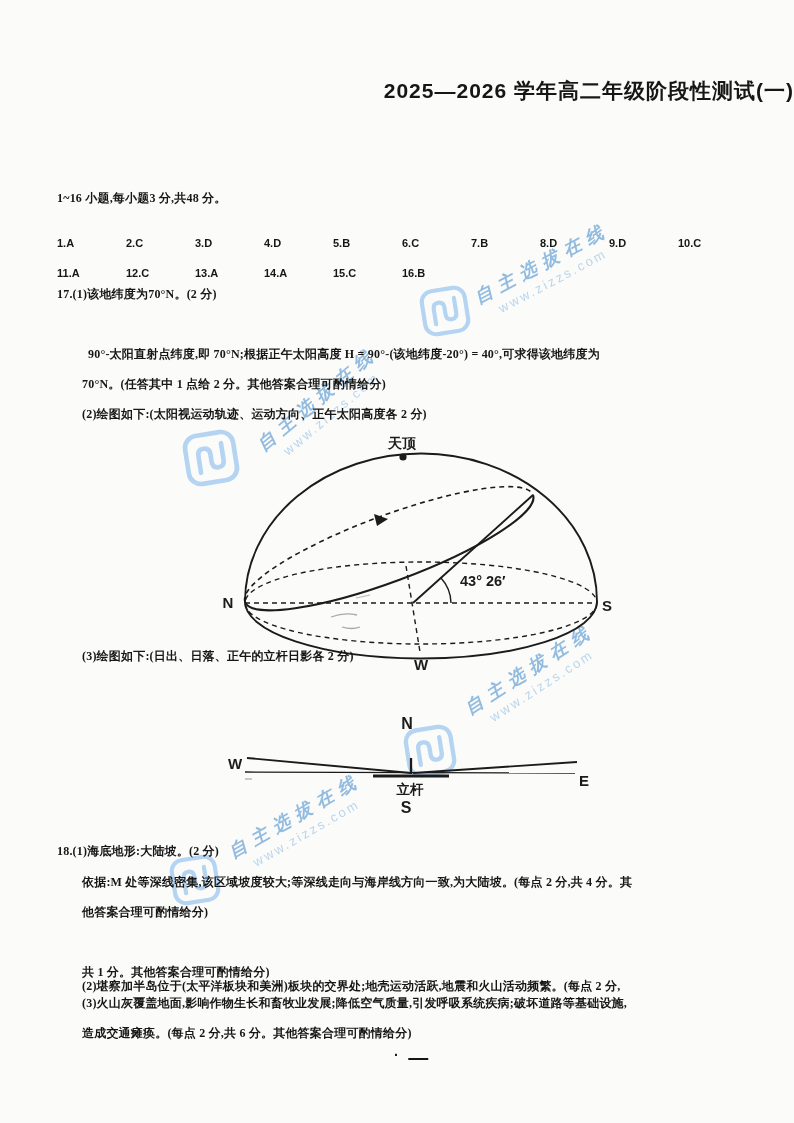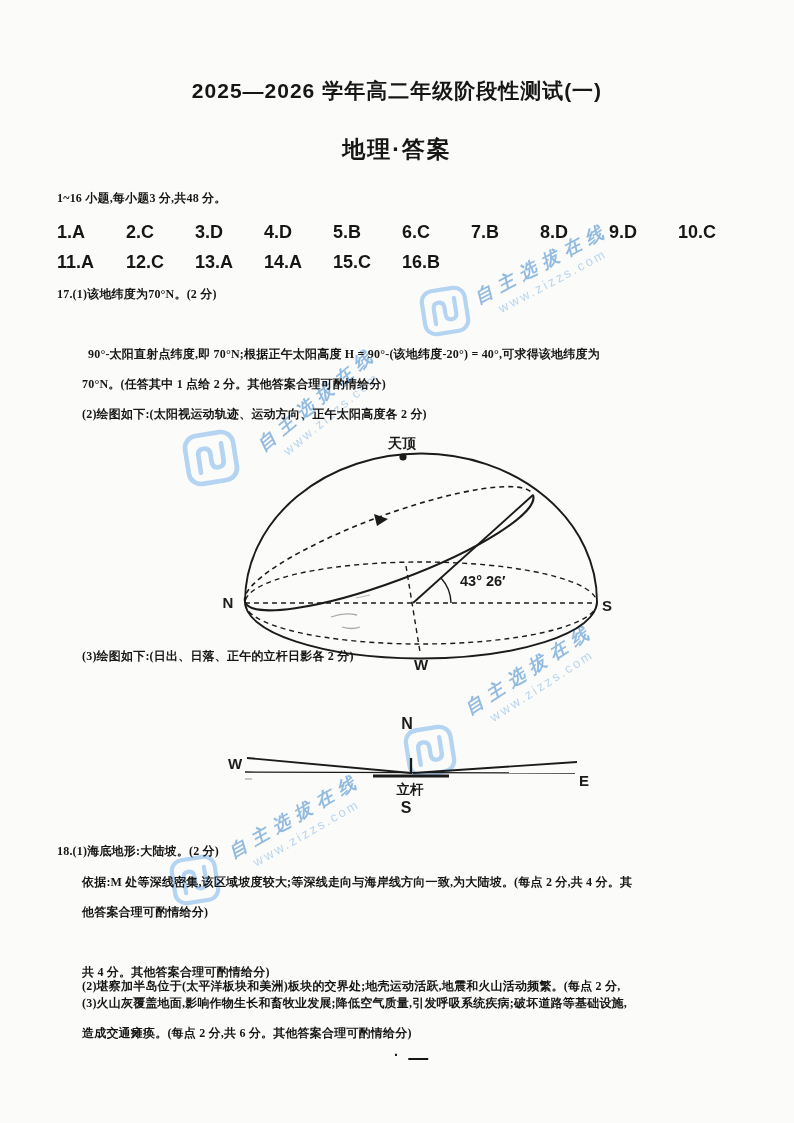--- a/index.html
+++ b/index.html
@@ -2,25 +2,25 @@
 <html><head>
 <meta charset="utf-8">
 <style>
   html,body{margin:0;padding:0;background:#e8e8e8;}
   .page{
     position:relative;width:794px;height:1123px;margin:0 auto;
     background:#fbfbf9;overflow:hidden;color:#161616;
     font-family:"Liberation Sans","DejaVu Sans",sans-serif;
   }
   .abs{position:absolute;white-space:nowrap;}
-  .title{width:100%;text-align:center;font-weight:700;font-size:21px;letter-spacing:1px;}
+  .title{width:100%;text-align:right;font-weight:700;font-size:21px;letter-spacing:1px;}
   .subtitle{width:100%;text-align:center;font-weight:700;font-size:23px;letter-spacing:2px;}
   .body-line{font-weight:700;font-size:12px;letter-spacing:.2px;font-family:Liberation Serif, serif;}
   .ans-row{position:absolute;left:57px;display:grid;grid-template-columns:repeat(10,69px);
-    font-weight:700;font-size:18px;}
+    font-weight:700;font-size:11px;margin-top:15px;}
   .ans-row span{white-space:nowrap;}
   svg text{font-family:"Liberation Sans","DejaVu Sans",sans-serif;}
   
   .wm-tile{position:absolute;transform-origin:left top;pointer-events:none;}
   .wm-cn{font-size:18px;font-weight:700;font-style:italic;letter-spacing:7px;opacity:.75;}
   .wm-url{font-size:13px;font-weight:400;letter-spacing:2.5px;opacity:.85;margin:1px 0 0 16px;}
   .wm-logo{position:absolute;pointer-events:none;opacity:.8;}
   .wm-logo svg{display:block;width:100%;height:100%;}
   .footer-mark{position:absolute;font-weight:700;font-size:20px;letter-spacing:2px;}
   .footer-mark .dot{font-size:14px;vertical-align:4px;}
@@ -66,21 +66,20 @@
   <div class="wm-tile" style="left:460px;top:700px;transform:rotate(-33deg);">
     <div class="wm-cn" style="color:#6fa6d8;">自主选拔在线</div>
     <div class="wm-url" style="color:#aecfec;">www.zizzs.com</div>
   </div>
   <div class="wm-tile" style="left:224px;top:843px;transform:rotate(-30deg);">
     <div class="wm-cn" style="color:#6fa6d8;">自主选拔在线</div>
     <div class="wm-url" style="color:#aecfec;">www.zizzs.com</div>
   </div>
 
   <div class="abs title" style="top:77px;left:0;">2025—2026 学年高二年级阶段性测试(一)</div>
-  <div class="abs subtitle" style="top:134px;left:0;">地理·答案</div>
 
   <div class="abs body-line" style="left:57px;top:190px;">1~16 小题,每小题3 分,共48 分。</div>
 
   <div class="ans-row" style="top:222px;">
     <span>1.A</span>
     <span>2.C</span>
     <span>3.D</span>
     <span>4.D</span>
     <span>5.B</span>
     <span>6.C</span>
@@ -142,21 +141,21 @@
     <text x="196" y="108" text-anchor="middle" font-size="16" font-weight="700" fill="#1b1b1b">S</text>
     <text x="25" y="64" text-anchor="middle" font-size="15" font-weight="700" fill="#1b1b1b">W</text>
     <text x="369" y="81" text-anchor="start" font-size="15" font-weight="700" fill="#1b1b1b">E</text>
     <text x="200" y="89" text-anchor="middle" font-size="13.5" font-weight="700" fill="#1b1b1b">立杆</text>
   </svg>
 
   <div class="abs body-line" style="left:57px;top:843px;">18.(1)海底地形:大陆坡。(2 分)</div>
   <div class="abs body-line" style="left:82px;top:874px;">依据:M 处等深线密集,该区域坡度较大;等深线走向与海岸线方向一致,为大陆坡。(每点 2 分,共 4 分。其</div>
   <div class="abs body-line" style="left:82px;top:904px;">他答案合理可酌情给分)</div>
   <div class="abs body-line" style="left:82px;top:934px;margin-top:44px;">(2)堪察加半岛位于(太平洋板块和美洲)板块的交界处;地壳运动活跃,地震和火山活动频繁。(每点 2 分,</div>
-  <div class="abs body-line" style="left:82px;top:964px;">共 4 分。其他答案合理可酌情给分)</div>
+  <div class="abs body-line" style="left:82px;top:964px;">共 1 分。其他答案合理可酌情给分)</div>
   <div class="abs body-line" style="left:82px;top:995px;">(3)火山灰覆盖地面,影响作物生长和畜牧业发展;降低空气质量,引发呼吸系统疾病;破坏道路等基础设施,</div>
   <div class="abs body-line" style="left:82px;top:1025px;">造成交通瘫痪。(每点 2 分,共 6 分。其他答案合理可酌情给分)</div>
 
   <div class="footer-mark" style="left:394px;top:1046px;">
     <span class="dot">·</span>
     <span>—</span>
   </div>
 
 </div>
 

